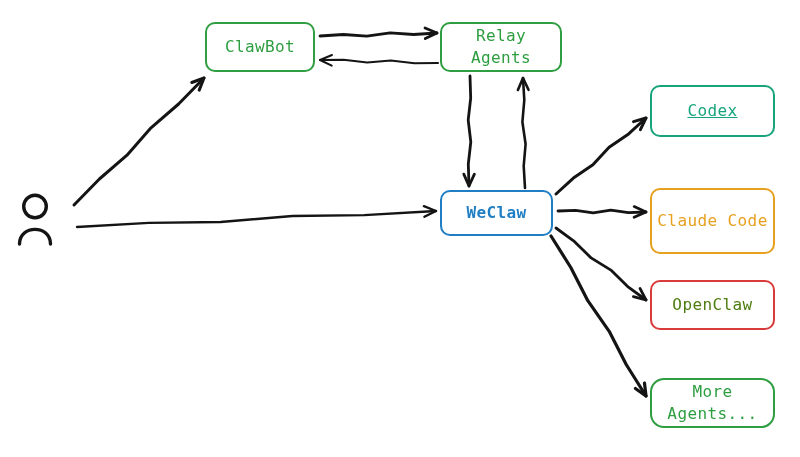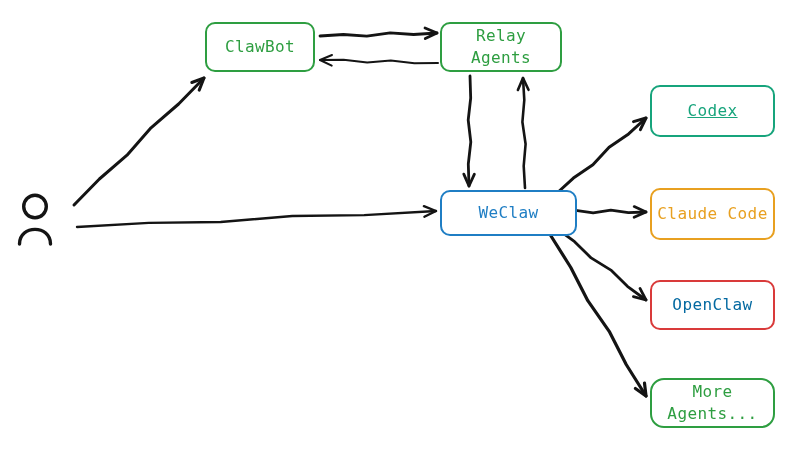--- a/index.html
+++ b/index.html
@@ -97,20 +97,20 @@
     </svg>
 
   <svg class="actor" style="left:14px; top:192px; width:62px; height:56px;" viewBox="0 0 62 56" xmlns="http://www.w3.org/2000/svg">
     <circle cx="21" cy="14.5" r="11.3" fill="none" stroke="#141414" stroke-width="3.4"></circle>
     <path d="M 5.5 52 C 5.5 32.5 36.5 32.5 36.5 52" fill="none" stroke="#141414" stroke-width="3.4" stroke-linecap="round"></path>
   </svg>
 
   <div id="nodes-layer">
       <div class="node" style="left: 205px; top: 22px; width: 110px; height: 50px; border-color: rgb(46, 158, 65); color: rgb(46, 158, 65);">ClawBot</div>
       <div class="node" style="left: 440px; top: 22px; width: 122px; height: 50px; border-color: rgb(46, 158, 65); color: rgb(46, 158, 65);">Relay Agents</div>
-      <div class="node" style="left: 440px; top: 190px; width: 137px; height: 46px; border-color: rgb(31, 126, 196); color: rgb(31, 126, 196);">WeClaw</div>
+      <div class="node" style="left: 440px; top: 190px; width: 113px; height: 46px; border-color: rgb(31, 126, 196); color: rgb(31, 126, 196); font-weight: bold;">WeClaw</div>
       <div class="node" style="left: 650px; top: 85px; width: 125px; height: 52px; border-color: rgb(23, 164, 124); color: rgb(23, 164, 124); text-decoration: underline;">Codex</div>
-      <div class="node" style="left: 650px; top: 188px; width: 125px; height: 52px; border-color: rgb(232, 160, 32); color: rgb(232, 160, 32);">Claude Code</div>
-      <div class="node" style="left: 650px; top: 280px; width: 125px; height: 50px; border-color: rgb(217, 58, 58); color: #0369a1;">OpenClaw</div>
+      <div class="node" style="left: 650px; top: 188px; width: 125px; height: 66px; border-color: rgb(232, 160, 32); color: rgb(232, 160, 32);">Claude Code</div>
+      <div class="node" style="left: 650px; top: 280px; width: 125px; height: 50px; border-color: rgb(217, 58, 58); color: #4d7c0f;">OpenClaw</div>
       <div class="node" style="left: 650px; top: 378px; width: 125px; height: 50px; border-color: rgb(46, 158, 65); color: rgb(46, 158, 65); border-radius: 14px;">More
 Agents...</div>
     </div>
 </div>
 
 </body></html>

